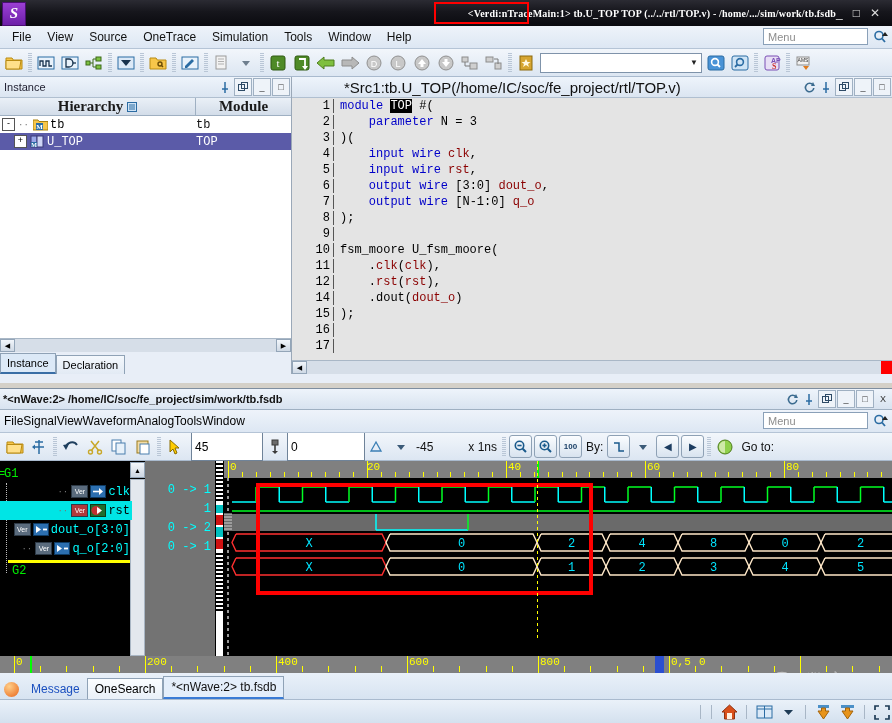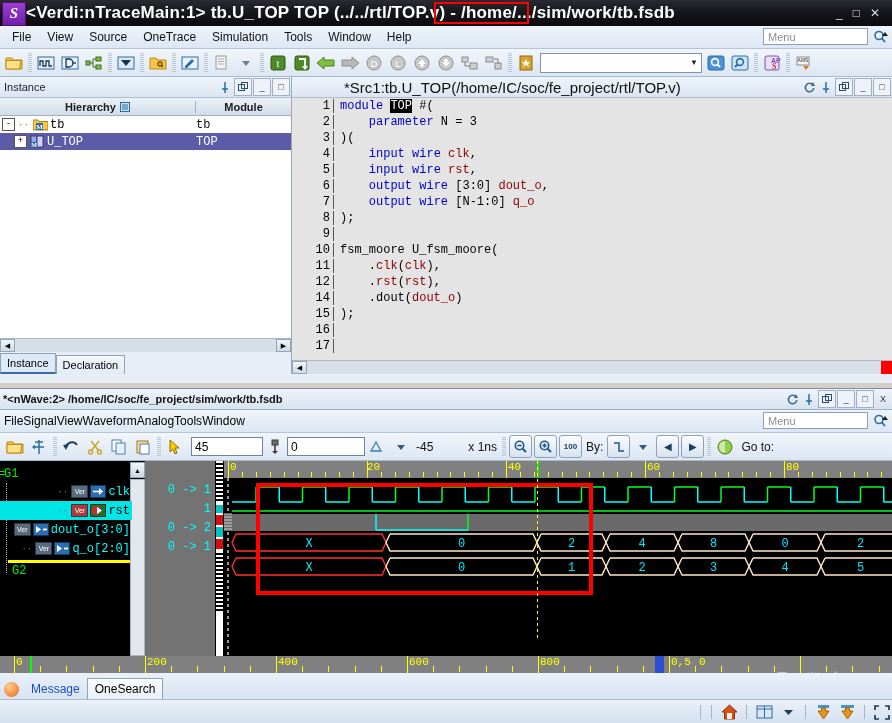--- a/index.html
+++ b/index.html
@@ -21,22 +21,22 @@
     display:flex;align-items:center;position:relative;
   }
   .title-logo{
     width:22px;height:22px;margin-left:2px;margin-top:1px;
     background:linear-gradient(to bottom,#9b3fd4,#6d1fa8);
     color:#fff;font-family:"Liberation Serif",serif;font-style:italic;
     font-size:15px;font-weight:bold;display:flex;align-items:center;justify-content:center;
     border:1px solid #4b0f74;
   }
   .title-text{
-    flex:1;text-align:left;color:#ffffff;font-size:17px;font-weight:bold;
-    font-family:Liberation Sans, sans-serif;letter-spacing:.2px;
+    flex:1;text-align:right;color:#ffffff;font-size:10px;font-weight:bold;
+    font-family:Liberation Serif, serif;letter-spacing:.2px;
     white-space:nowrap;overflow:hidden;
   }
   .title-btns{display:flex;gap:10px;margin-right:12px;color:#dcdcdc;font-size:12px;}
   .title-btns span{cursor:default;}
   .title-hl{
     position:absolute;left:434px;top:2px;width:95px;height:22px;
     border:2px solid #ff0000;box-sizing:border-box;pointer-events:none;
   }
 
   .menubar{
@@ -76,22 +76,22 @@
     display:flex;align-items:center;border-bottom:1px solid #b0bfd0;font-size:11px;
     color:#223;padding-left:4px;
   }
   .pane-hdr .ttl{flex:1;}
   .pane-btn{width:16px;height:16px;margin-right:1px;border:1px solid #9fb0c2;background:#eef3f9;
     display:flex;align-items:center;justify-content:center;font-size:9px;color:#333;}
   .pane-btn.plain{border:none;background:transparent;}
 
   .hier-hdr{
     height:17px;display:flex;background:linear-gradient(to bottom,#eaf0f7,#d3dde9);
-    border-bottom:1px solid #9fb0c2;font-size:11px;font-weight:bold;color:#1a1a1a;
-    font-family:Liberation Sans, sans-serif;
+    border-bottom:1px solid #9fb0c2;font-size:15px;font-weight:bold;color:#1a1a1a;
+    font-family:Liberation Serif, serif;
     align-items:center;
   }
   .hier-hdr .c1{flex:1;display:flex;align-items:center;justify-content:center;gap:4px;
     border-right:1px solid #9fb0c2;}
   .hier-hdr .c2{width:95px;display:flex;align-items:center;justify-content:center;}
 
   .tree{height:222px;background:#ffffff;font-family:"Liberation Mono",monospace;font-size:12px;}
   .trow{display:flex;height:17px;align-items:center;}
   .trow .name{flex:1;display:flex;align-items:center;gap:3px;padding-left:2px;}
   .trow .mod{width:95px;padding-left:4px;color:#111;}
@@ -130,21 +130,21 @@
   
   .nwave{position:absolute;left:0;top:388px;width:892px;height:292px;background:#e8eef7;
     border-top:1px solid #7e8ea0;}
   .nw-title{height:20px;background:linear-gradient(to bottom,#eef4fb,#d8e3f0);
     display:flex;align-items:center;border-bottom:1px solid #9fb0c2;padding-left:3px;}
   .nw-title .t{flex:1;font-size:11px;font-weight:bold;color:#111;}
   .nw-menubar{height:22px;background:linear-gradient(to bottom,#eef3fa,#dde7f3);
     border-bottom:1px solid #b5c4d6;display:flex;align-items:center;padding-left:4px;position:relative;}
   .nw-toolbar{height:27px;background:linear-gradient(to bottom,#f2f6fb,#dce6f2);
     border-bottom:1px solid #a9bace;display:flex;align-items:center;padding:0 3px;}
-  .nw-input{height:19px;border:1px solid #6f8399;background:#fff;font-size:12px;
+  .nw-input{height:29px;border:1px solid #6f8399;background:#fff;font-size:12px;
     font-family:"Liberation Sans",sans-serif;padding:0 3px;box-sizing:border-box;
     display:flex;align-items:center;color:#000;}
   .lbl{font-size:12px;color:#111;margin:0 3px;}
   .nbtn{width:21px;height:21px;margin:0 1px;border:1px solid #8ea1b5;border-radius:3px;
     background:linear-gradient(to bottom,#fbfdff,#d8e3ef);display:flex;align-items:center;
     justify-content:center;font-size:10px;color:#1c3c60;}
 
   
   .wavebody{position:relative;height:195px;background:#000;display:flex;}
   .sigpane{width:130px;background:#000;position:relative;color:#00ffff;
@@ -1025,20 +1025,21 @@
           <circle cx="23.5" cy="13" r="1" fill="#cccccc"></circle>
         </svg>
     </span>
     <span>数字ICer</span>
   </div>
 
   <div class="btabs">
     <span class="orb"></span>
     <div class="btab msg">Message</div>
     <div class="btab">OneSearch</div>
+    <div class="btab active">*&lt;nWave:2&gt; tb.fsdb</div>
   </div>
 
   <div class="statusbar">
     <div class="st-sep"></div>
     <div class="st-sep"></div>
     <div class="st-ico">
       <svg width="17" height="16" viewBox="0 0 17 16">
           <polygon points="8.5,1 16,8 13.5,8 13.5,15 3.5,15 3.5,8 1,8" fill="#d94f1a" stroke="#8f3210"></polygon>
           <rect x="6" y="9" width="5" height="6" fill="#fff0e0"></rect>
         </svg>

